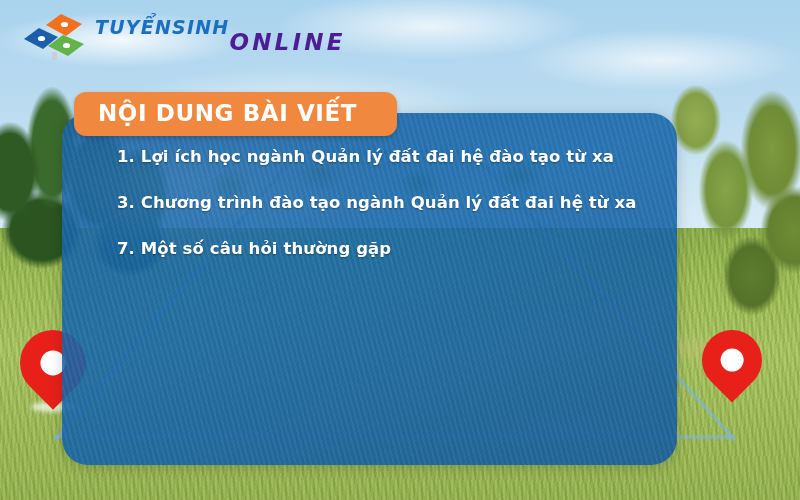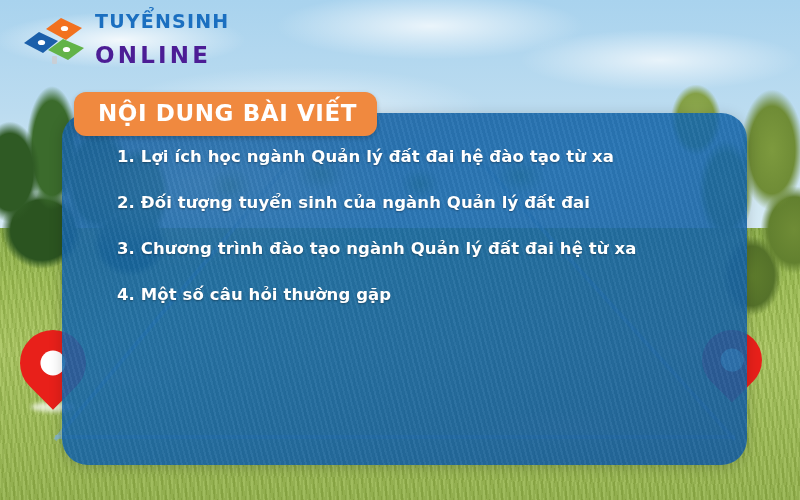--- a/index.html
+++ b/index.html
@@ -89,21 +89,21 @@
   }
   #pin-left  { left:20px;  top:330px; width:66px; height:66px; }
   #pin-right { left:702px; top:330px; width:60px; height:60px; }
 
   
   #routes{ position:absolute; inset:0; }
 
   
   #panel{
     position:absolute;
-    left:62px; top:113px; width:685px; height:352px;
+    left:62px; top:113px; width:615px; height:352px;
     border-radius:26px;
     background:linear-gradient(160deg, rgba(23,98,163,.90) 0%, rgba(20,103,172,.88) 40%, rgba(25,95,158,.92) 100%);
     box-shadow:0 2px 14px rgba(0,0,0,.18);
     overflow:hidden;
   }
   #panel:before{
     content:""; position:absolute; inset:0;
     background:
       repeating-linear-gradient(75deg, rgba(255,255,255,.04) 0 2px, rgba(0,0,0,.03) 2px 5px),
       radial-gradient(ellipse 300px 120px at 20% 20%, rgba(255,255,255,.07), rgba(255,255,255,0) 70%);
@@ -129,35 +129,35 @@
 
   
   #title-pill{
     position:absolute;
     left:74px; top:92px;
     background:#f0893f;
     color:#fff;
     font-size:23px;
     font-weight:bold;
     letter-spacing:.6px;
-    padding:8px 20px 10px 24px;
+    padding:8px 40px 10px 24px;
     border-radius:12px;
     box-shadow:0 2px 5px rgba(0,0,0,.20);
     z-index:5;
     white-space:nowrap;
   }
 
   
   #logo{
     position:absolute; left:22px; top:12px;
     display:flex; align-items:center; gap:9px;
     z-index:6;
   }
   #logo-mark{ width:64px; height:48px; flex:0 0 auto; }
-  #logo-text{ display:flex; flex-direction:column; line-height:1; }
+  #logo-text{ display:flex; flex-direction:row; line-height:1;font-style:italic; }
   #logo-line1{
     color:#1b6fc0; font-size:19px; font-weight:bold; letter-spacing:1.2px;
   }
   #logo-line2{
     color:#4c1d95; font-size:23px; font-weight:bold; letter-spacing:3.2px;
     margin-top:13px;
   }
 </style>
 </head>
 <body>
@@ -187,23 +187,22 @@
 </div>
 <div class="pin" id="pin-right">
   <div class="head">
     <div class="dot"></div>
   </div>
 </div>
 
 <div id="panel">
   <ul id="toc-list">
     <li>1. Lợi ích học ngành Quản lý đất đai hệ đào tạo từ xa</li>
-    <li>2. Đối tượng tuyển sinh của ngành Quản lý đất đai</li>
     <li>3. Chương trình đào tạo ngành Quản lý đất đai hệ từ xa</li>
-    <li>4. Một số câu hỏi thường gặp</li>
+    <li>7. Một số câu hỏi thường gặp</li>
   </ul>
 </div>
 
 <div id="title-pill">NỘI DUNG BÀI VIẾT</div>
 
 <div id="logo">
   <svg id="logo-mark" viewBox="0 0 64 48">
 
     <polygon points="2,27 17,16 36,25 21,37" fill="#1b5faa"></polygon>
     <ellipse cx="19.5" cy="26.5" rx="3.6" ry="2.6" fill="#ffffff"></ellipse>

